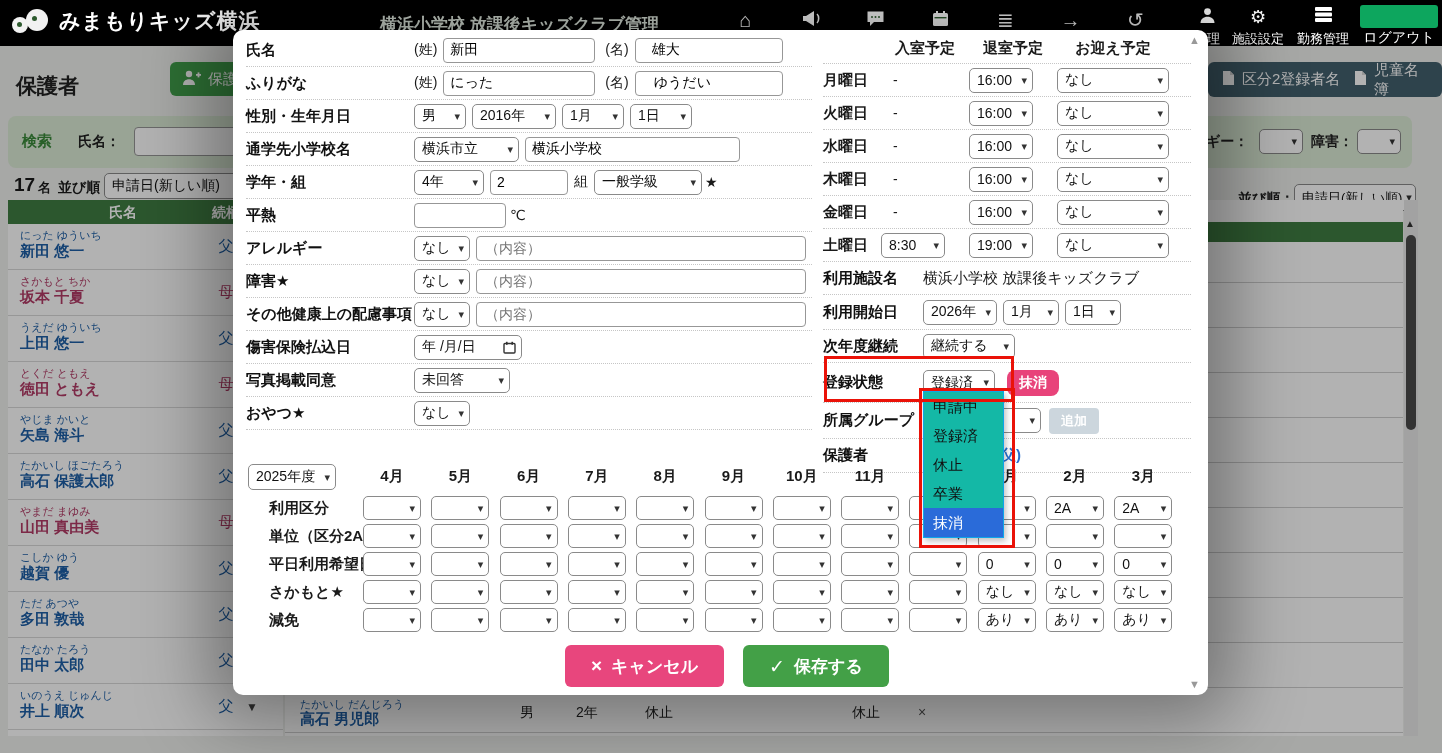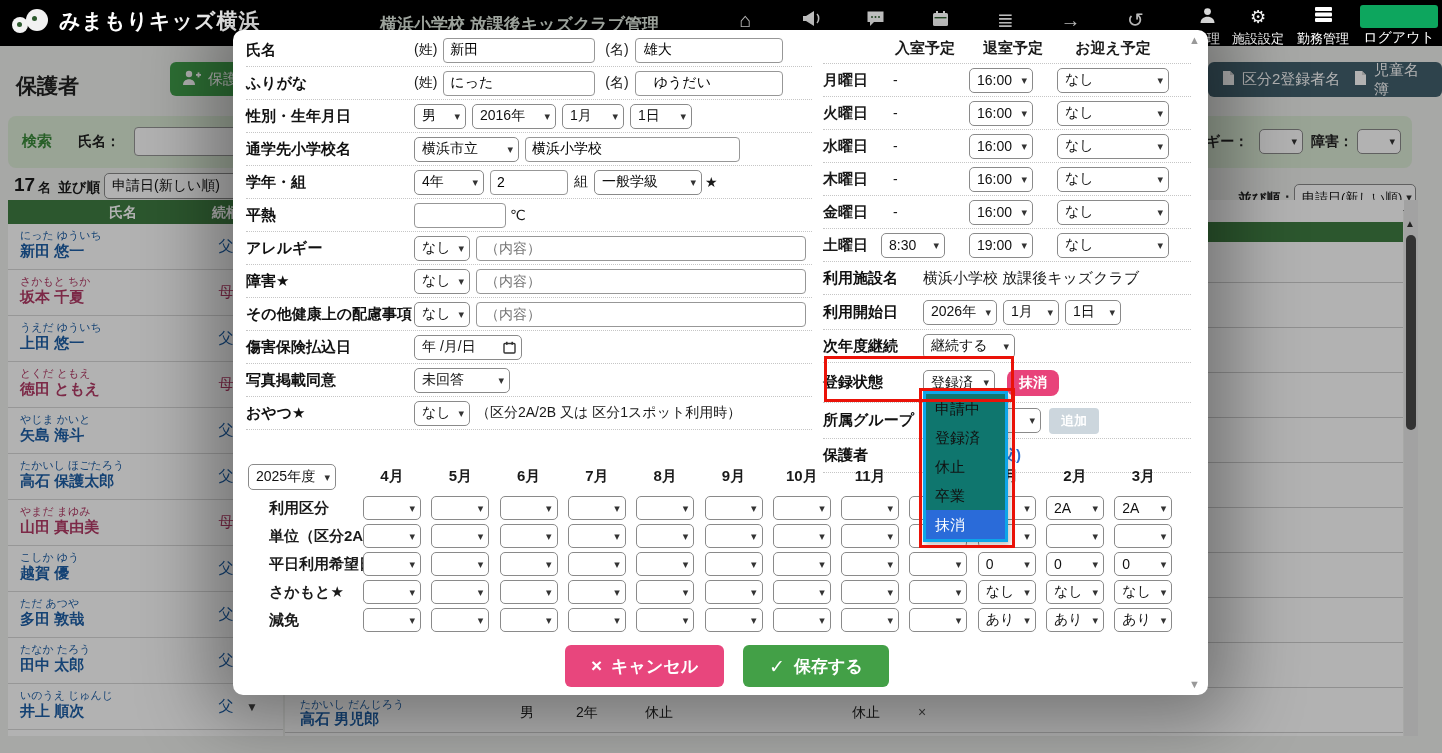--- a/index.html
+++ b/index.html
@@ -66,21 +66,21 @@
   .hdr{font-weight:bold;font-size:15px;text-align:center}
   .paren{margin:0 6px 0 0;font-size:14px}
   .txtv{font-size:15px}
   .pink-btn{background:#e8437a;color:#fff;font-weight:bold;font-size:14px;border-radius:8px;padding:4px 12px;margin-left:12px}
   .add-btn{background:#ccd6dd;color:#fff;font-weight:bold;font-size:13px;border-radius:4px;padding:4px 12px;margin-left:8px}
   .blue-link{color:#2a6fd0;font-size:15px;font-weight:bold}
   .grid{position:absolute;left:13px;top:434px;width:950px;height:180px}
   .gm-h{position:absolute;top:3px;font-size:15px;font-weight:bold;width:60px;text-align:center}
   .g-lab{position:absolute;left:23px;font-size:15px;font-weight:bold;white-space:nowrap}
   .redbox{position:absolute;border:3px solid #ea1208;z-index:14;pointer-events:none}
-  .ddown{position:absolute;left:690px;top:361px;width:79px;background:#0f766e;border:3px solid #0ea5e9;z-index:13;
+  .ddown{position:absolute;left:690px;top:361px;width:79px;background:#14b8a6;border:1px solid #0ea5e9;z-index:13;
          box-shadow:2px 3px 6px rgba(0,0,0,.25)}
   .dopt{height:29px;line-height:29px;padding-left:9px;font-size:15px;color:#111}
   .dopt.on{background:#2a6bd9;color:#fff}
   .btn-row{position:absolute;left:332px;top:615px;display:flex;gap:19px}
   .big-btn{height:42px;border-radius:6px;color:#fff;font-size:17px;font-weight:bold;display:flex;align-items:center;
            justify-content:center;gap:9px;padding:0 26px}
   .cancel{background:#e8467d}.save{background:#43a047}
   .bicon{font-size:19px;font-weight:bold}
   
   .brow-kana{position:absolute;left:300px;top:697px;font-size:11px;color:#1e5fa6}
@@ -301,21 +301,21 @@
 <div class="modal">
   <span class="m-scroll" style="top:4px">▲</span>
   <span class="m-scroll" style="top:648px">▼</span>
 
   <div class="m-left">
     <div class="frow">
       <span class="fl">氏名</span>
       <span class="paren">(姓)</span>
       <input class="inp" style="width: 152px; height: 25px; padding: 0px 6px; font-size: 14px;" value="新田">
       <span class="paren" style="margin-left:10px">(名)</span>
-      <input class="inp" style="width: 148px; height: 25px; padding: 0px 8px; font-size: 14px;" value="雄大">
+      <input class="inp" style="width: 148px; height: 25px; padding: 0px 16px; font-size: 14px;" value="雄大">
     </div>
     <div class="frow">
       <span class="fl">ふりがな</span>
       <span class="paren">(姓)</span>
       <input class="inp" style="width: 152px; height: 25px; padding: 0px 6px; font-size: 14px;" value="にった">
       <span class="paren" style="margin-left:10px">(名)</span>
       <input class="inp" style="width: 148px; height: 25px; padding: 0px 18px; font-size: 14px;" value="ゆうだい">
     </div>
     <div class="frow">
       <span class="fl">性別・生年月日</span>
@@ -406,21 +406,20 @@
           <span class="v">未回答</span>
           <span class="chev">▾</span>
         </div>
     </div>
     <div class="frow">
       <span class="fl">おやつ★</span>
       <div class="sel" style="width:56px;margin-right:6px">
           <span class="v">なし</span>
           <span class="chev">▾</span>
         </div>
-      <span style="font-size:14px">（区分2A/2B 又は 区分1スポット利用時）</span>
     </div>
   </div>
 
   <div class="m-right">
     <div class="frow" style="height:30px;border-bottom:1px dotted #c6c6c6">
       <span style="width:58px;flex:none"></span>
       <span class="hdr" style="width:88px">入室予定</span>
       <span class="hdr" style="width:88px">退室予定</span>
       <span class="hdr" style="width:112px">お迎え予定</span>
     </div>

